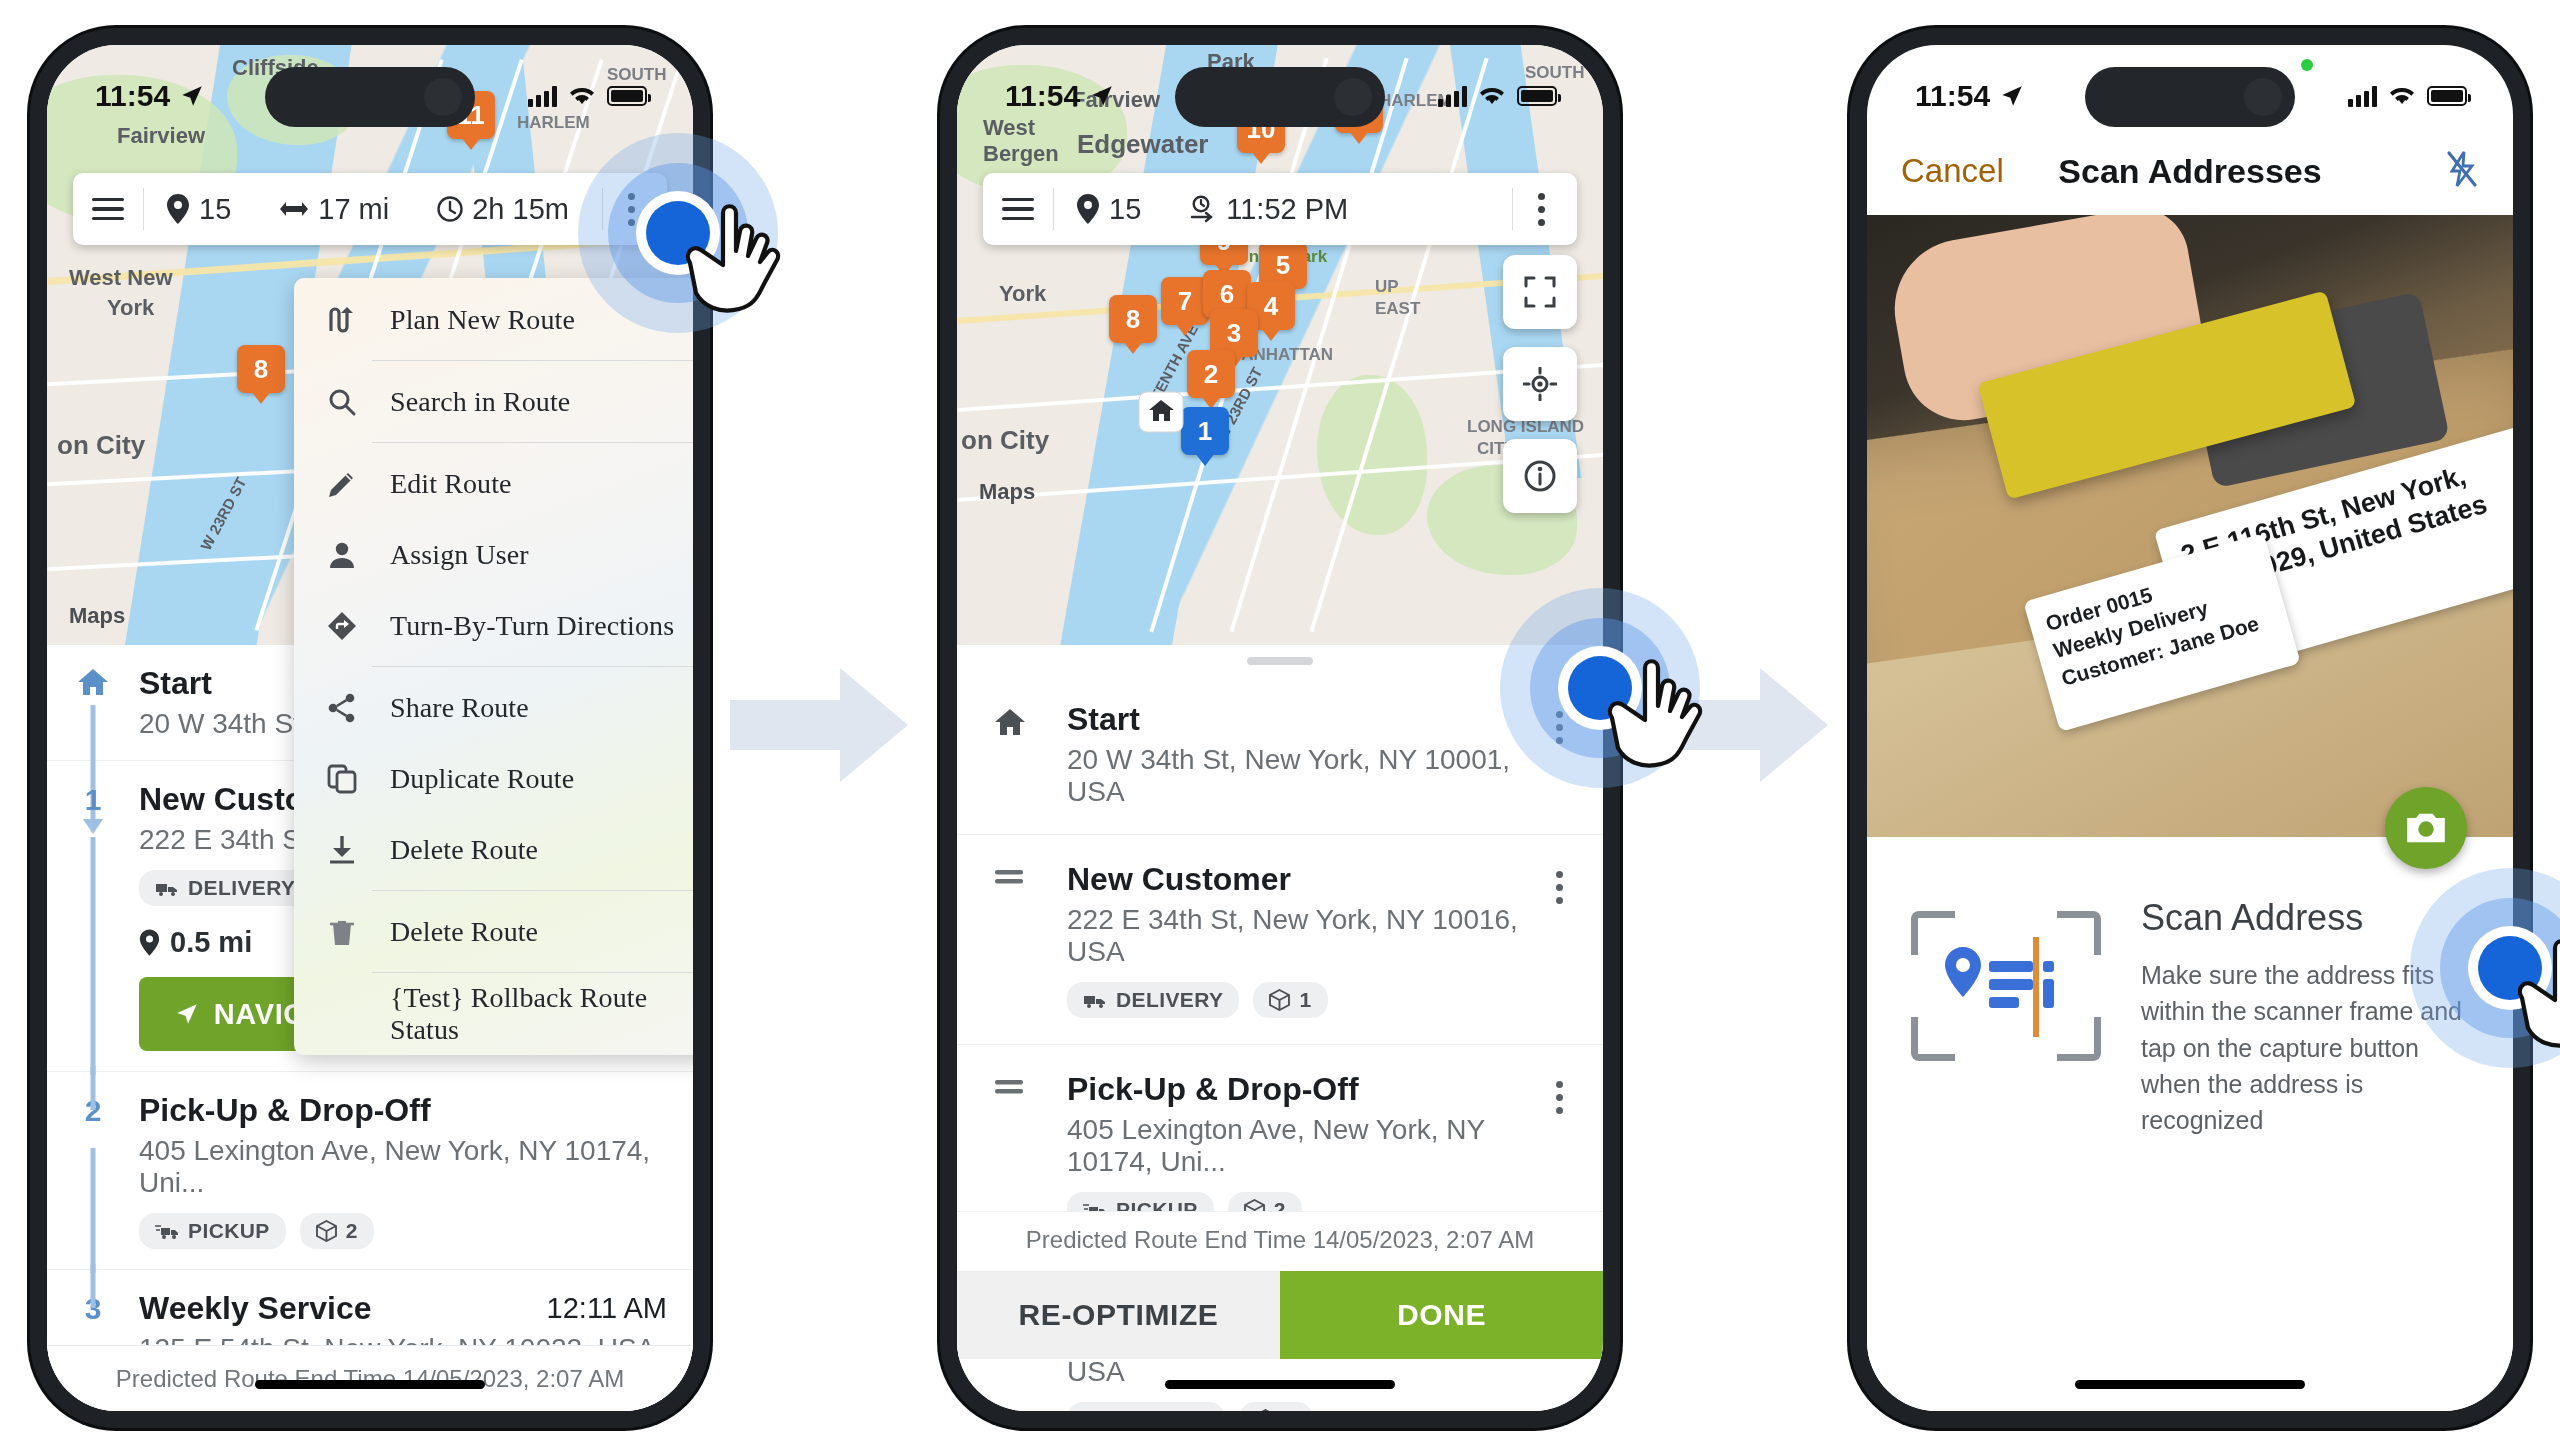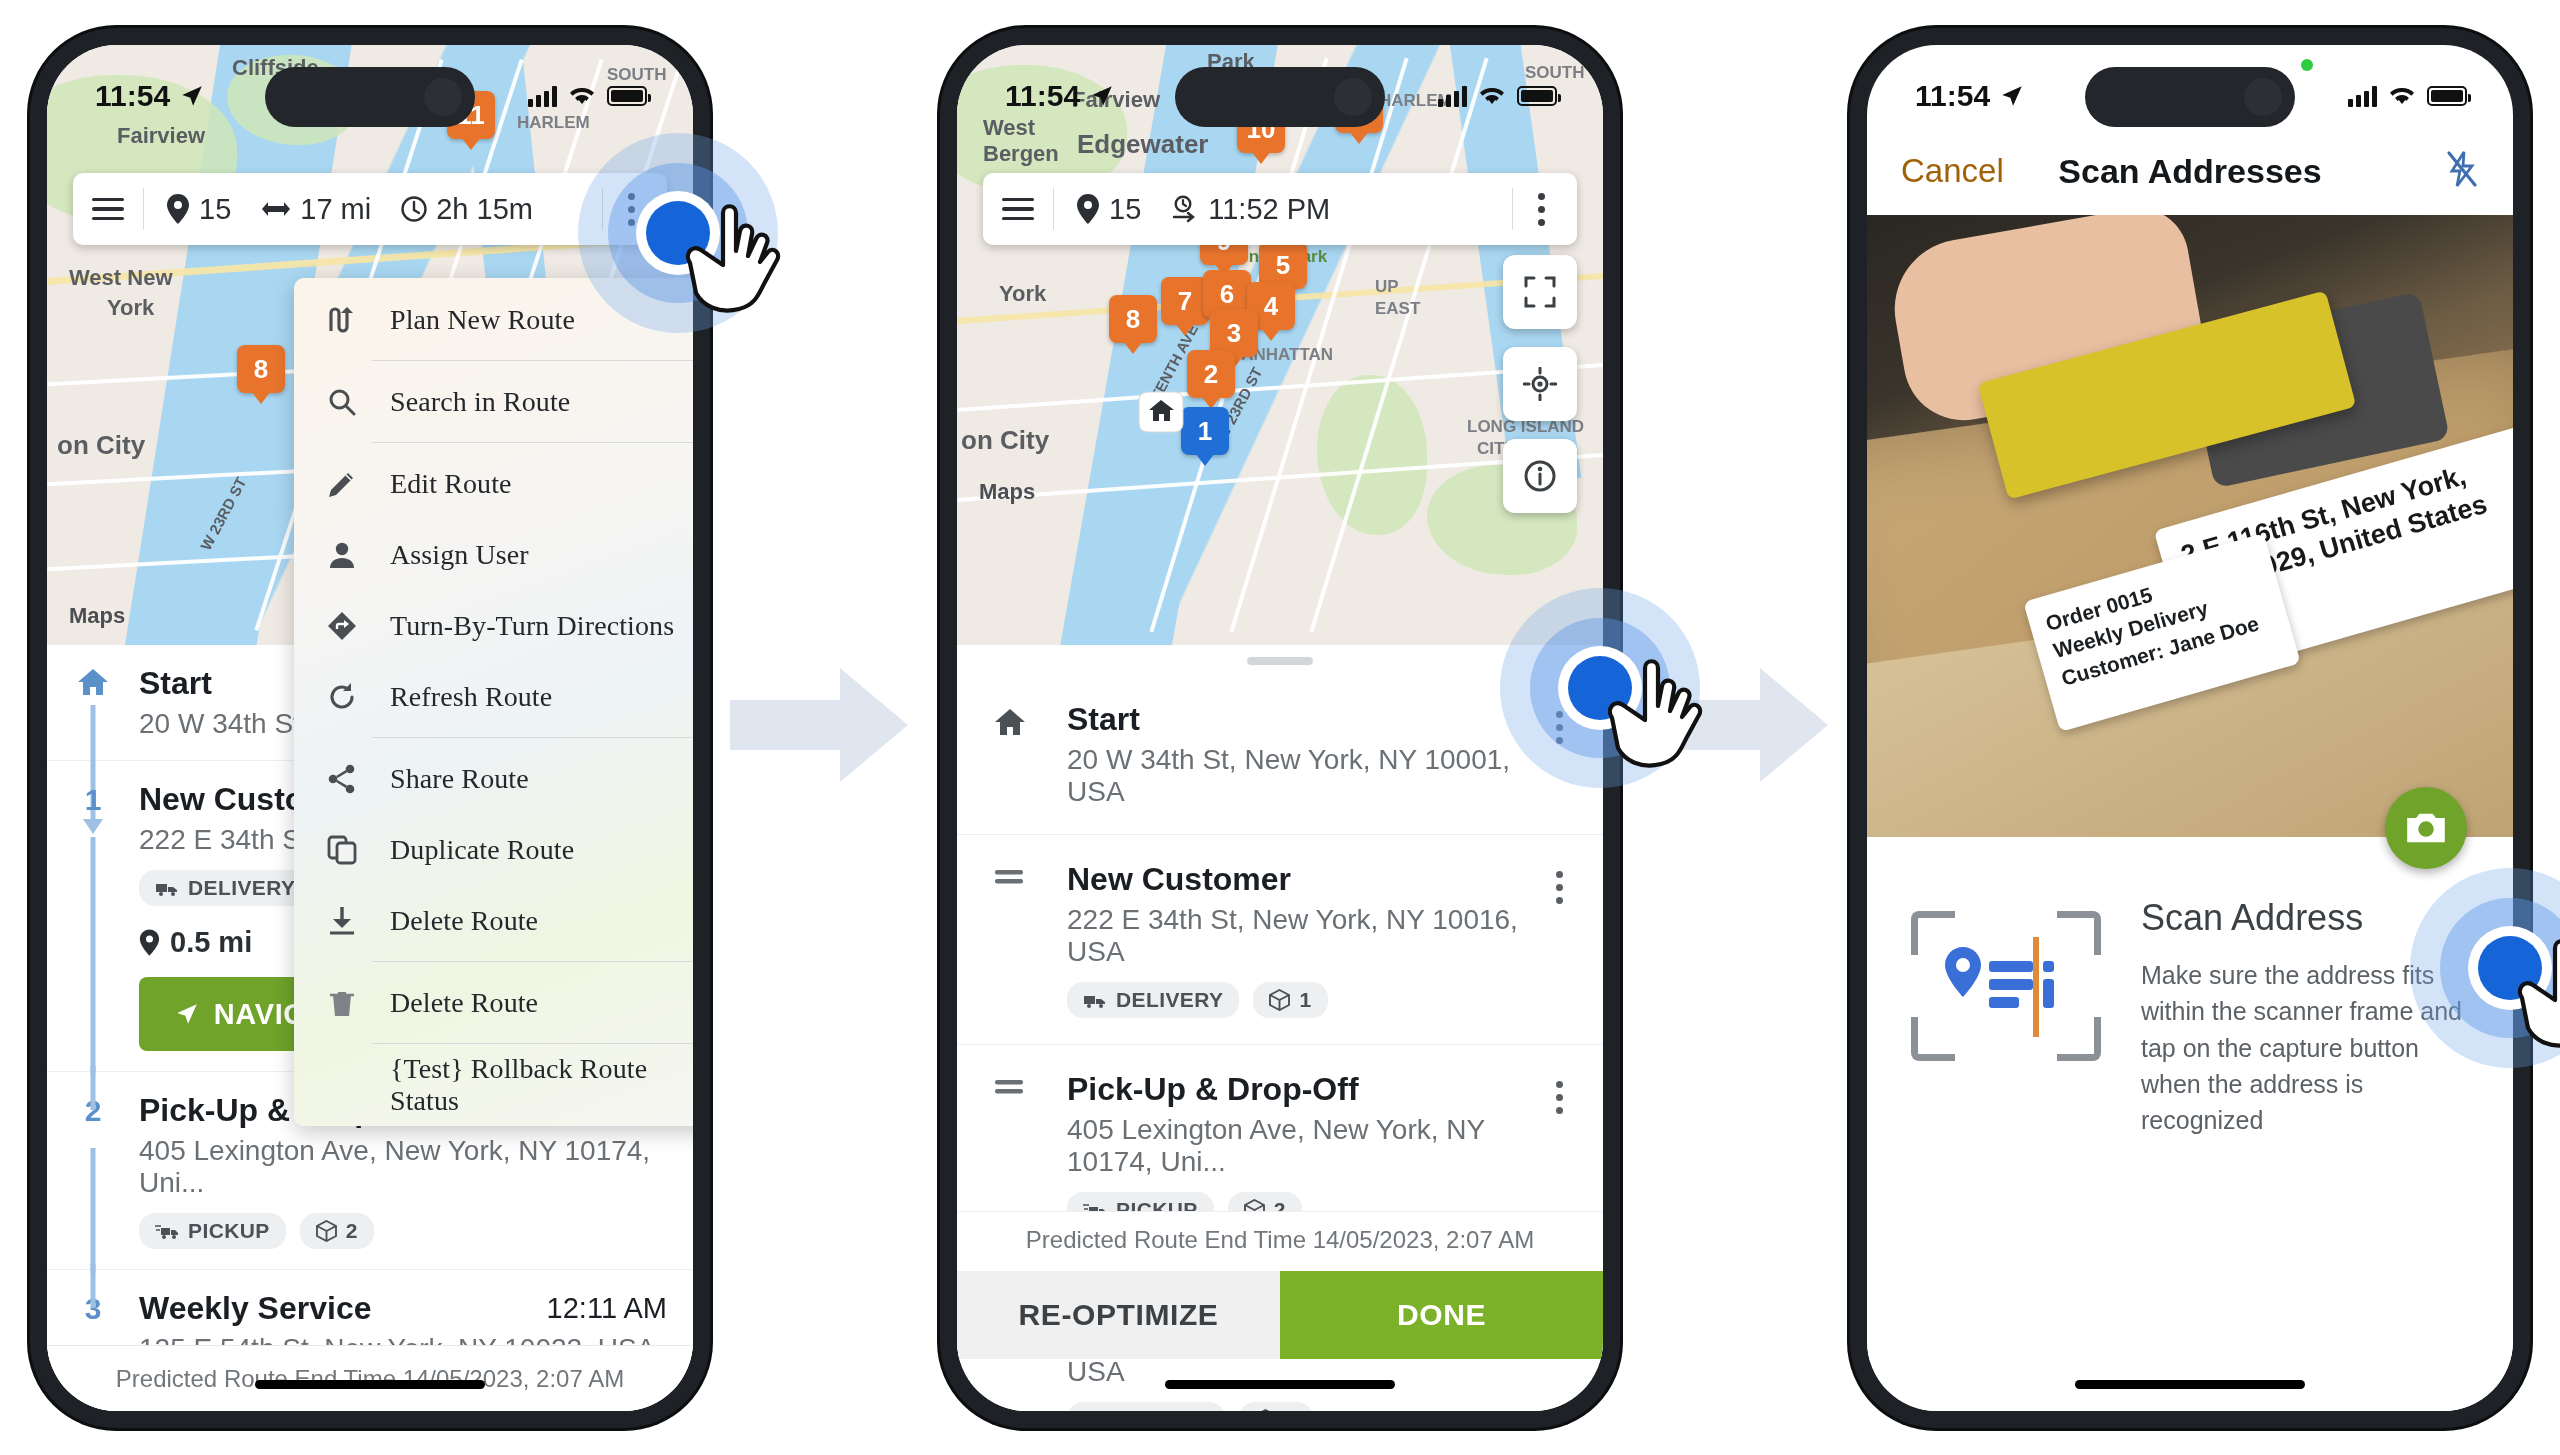--- a/index.html
+++ b/index.html
@@ -92,21 +92,21 @@
 
   
   .topbar {
     position:absolute; left:26px; right:26px; top:128px; height:72px; z-index:40;
     background:#fff; border-radius:10px; box-shadow:0 3px 10px rgba(0,0,0,.22);
     display:flex; align-items:center; padding: 0 8px 0 0;
   }
   .topbar .hamb { width:70px; display:flex; flex-direction:column; gap:6px; align-items:center; }
   .topbar .hamb span{ display:block; width:32px; height:3.6px; background:#2b2f33; border-radius:2px;}
   .tb-div{ width:1px; height:42px; background:#dcdcdc; }
-  .tb-stats{ display:flex; align-items:center; gap:30px; padding-left:22px; flex:1; }
+  .tb-stats{ display:flex; align-items:center; gap:48px; padding-left:22px; flex:1; }
   .tb-stat{ display:flex; align-items:center; gap:9px; font-size:29px; color:#2b2f33; font-weight:500;}
   .kebab{ width:56px; display:flex; flex-direction:column; align-items:center; gap:6px; }
   .kebab i{ display:block; width:7px; height:7px; border-radius:50%; background:#3a3e42;}
 
   
   .menu {
     position:absolute; z-index:45; left:247px; top:233px; width:438px;
     background: linear-gradient(160deg,#fbf4ea 0%, #f7f5f2 30%, #eef3f6 52%, #f0f6e2 76%, #f6f6f3 100%);
     border-radius:10px; box-shadow: 0 6px 22px rgba(0,0,0,.22);
     padding: 6px 0 6px 0;
@@ -479,29 +479,20 @@
         <div class="menu-item">
           <span class="menu-ico">
               <svg width="30" height="30" viewBox="0 0 30 30">
                 <rect x="15" y="1" width="19.8" height="19.8" transform="rotate(45 15 1)" fill="#4a4e52"></rect>
                 <path d="M10 18v-3a2 2 0 012-2h6" fill="none" stroke="#fff" stroke-width="2.4"></path>
                 <path d="M17 9l5 4-5 4z" fill="#fff"></path>
               </svg>
             </span>
           <span class="menu-label">Turn-By-Turn Directions</span>
         </div>
-        <div class="menu-item">
-          <span class="menu-ico">
-              <svg width="30" height="30" viewBox="0 0 30 30">
-                <path d="M25 15a10 10 0 11-3.6-7.7" fill="none" stroke="#4a4e52" stroke-width="3.1" stroke-linecap="round"></path>
-                <path d="M24 1v8h-8z" fill="#4a4e52"></path>
-              </svg>
-            </span>
-          <span class="menu-label">Refresh Route</span>
-        </div>
         <div class="menu-sep"></div>
         <div class="menu-item">
           <span class="menu-ico">
               <svg width="30" height="30" viewBox="0 0 30 30">
                 <circle cx="23" cy="5" r="4.3" fill="#4a4e52"></circle>
                 <circle cx="23" cy="25" r="4.3" fill="#4a4e52"></circle>
                 <circle cx="6" cy="15" r="4.3" fill="#4a4e52"></circle>
                 <path d="M9.8 13L19.5 7.2M9.8 17L19.5 22.8" stroke="#4a4e52" stroke-width="2.6"></path>
               </svg>
             </span>

